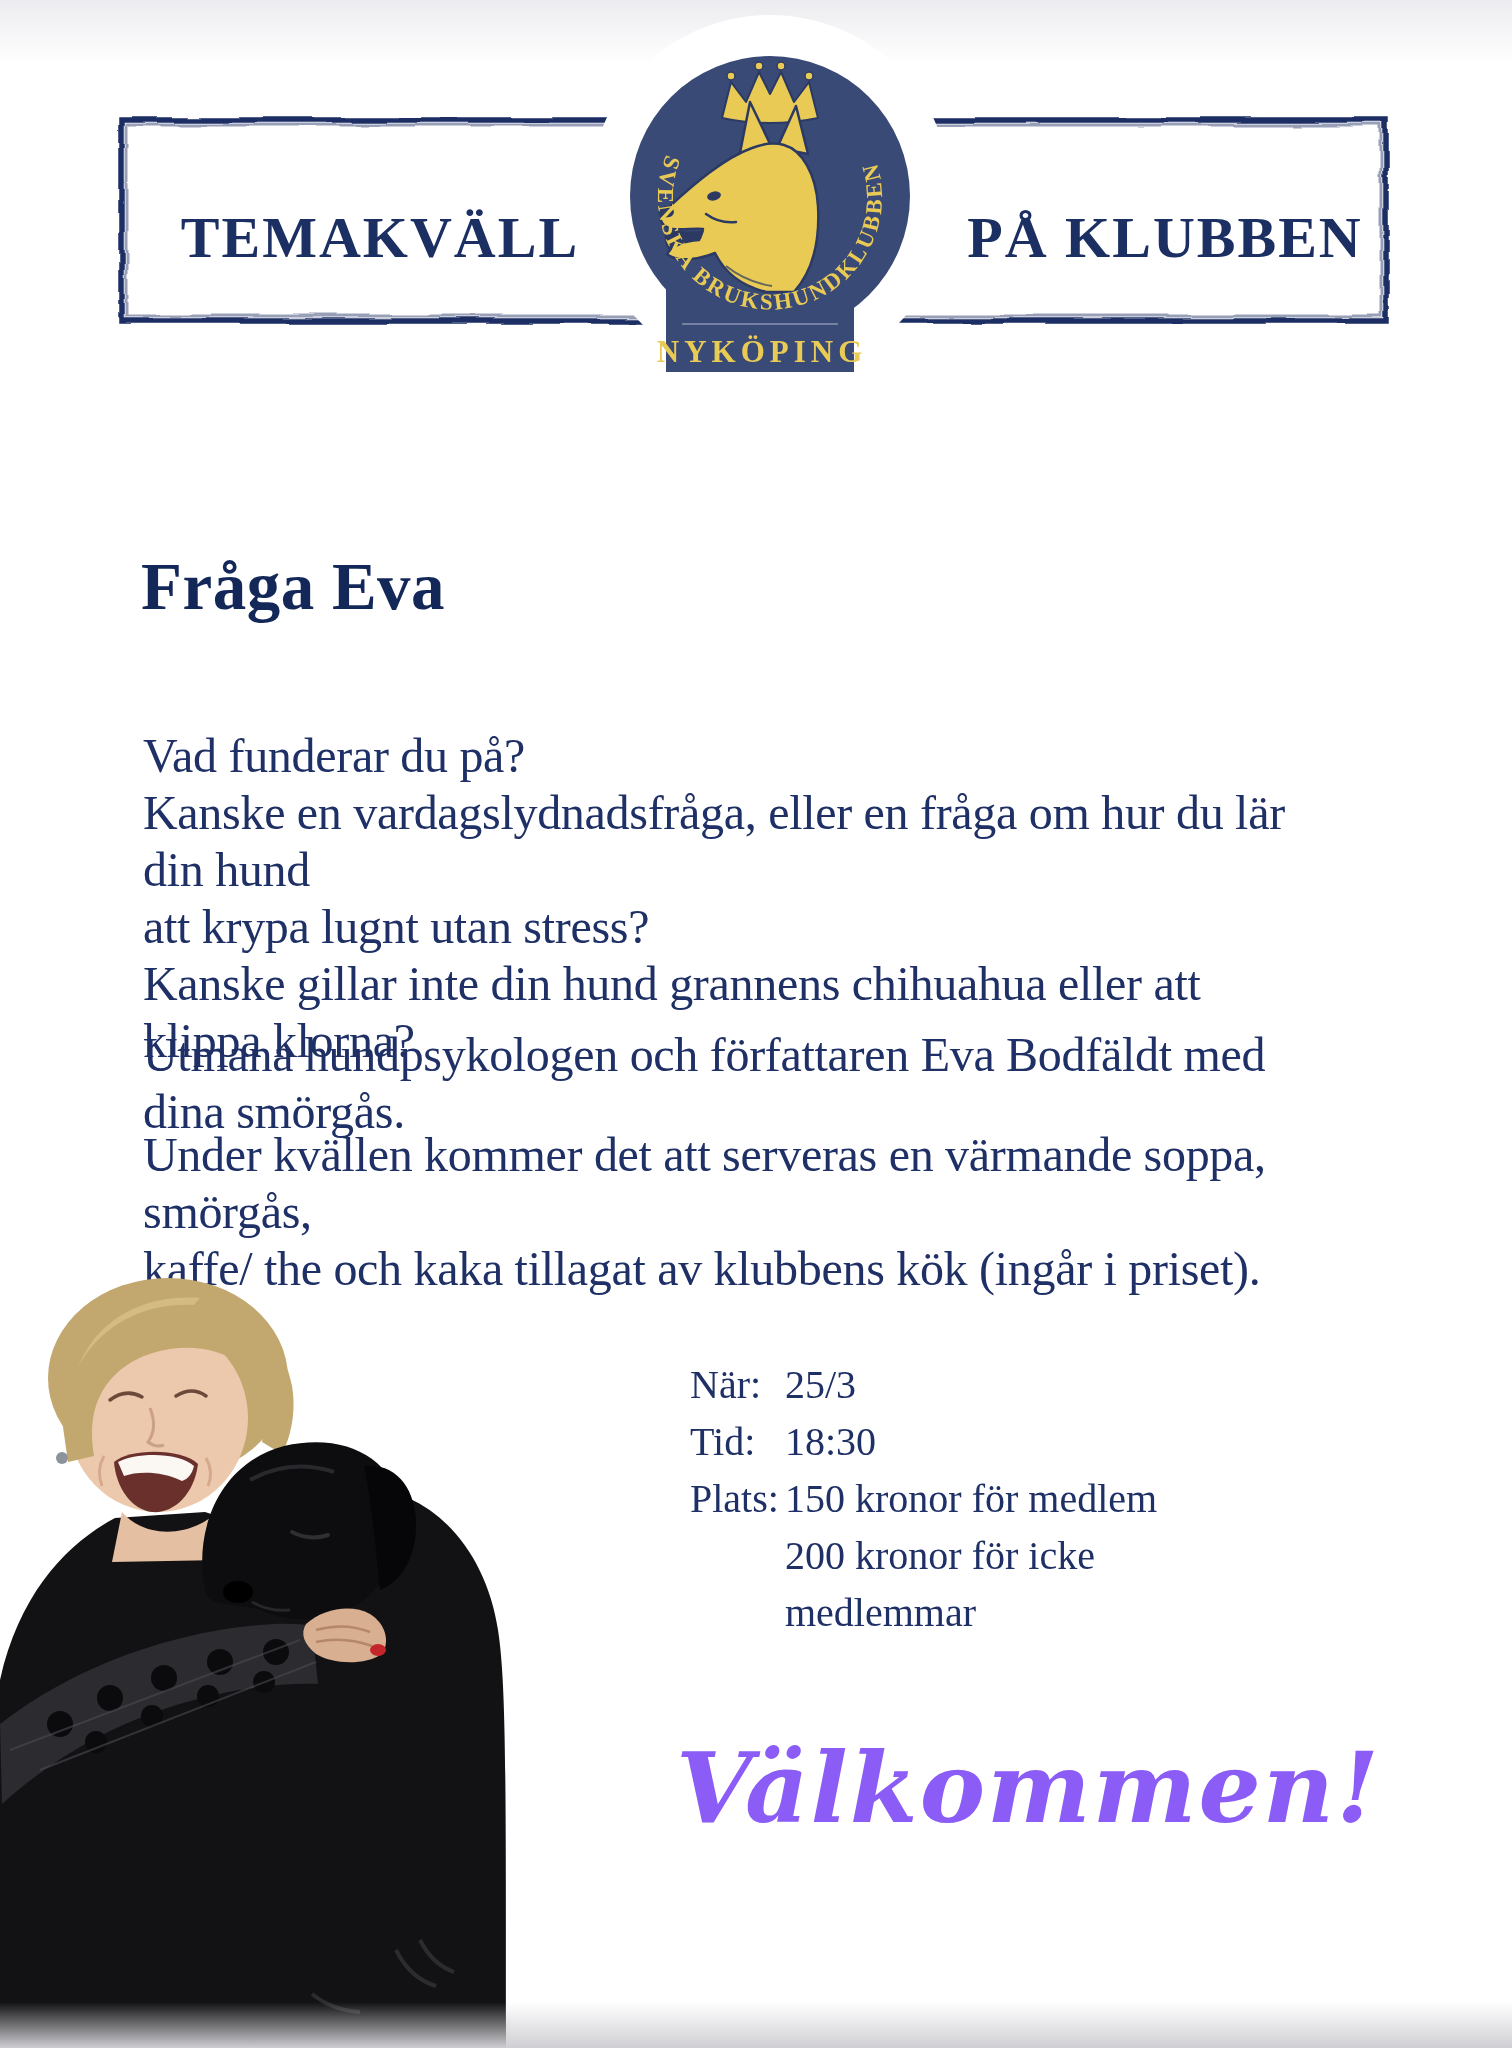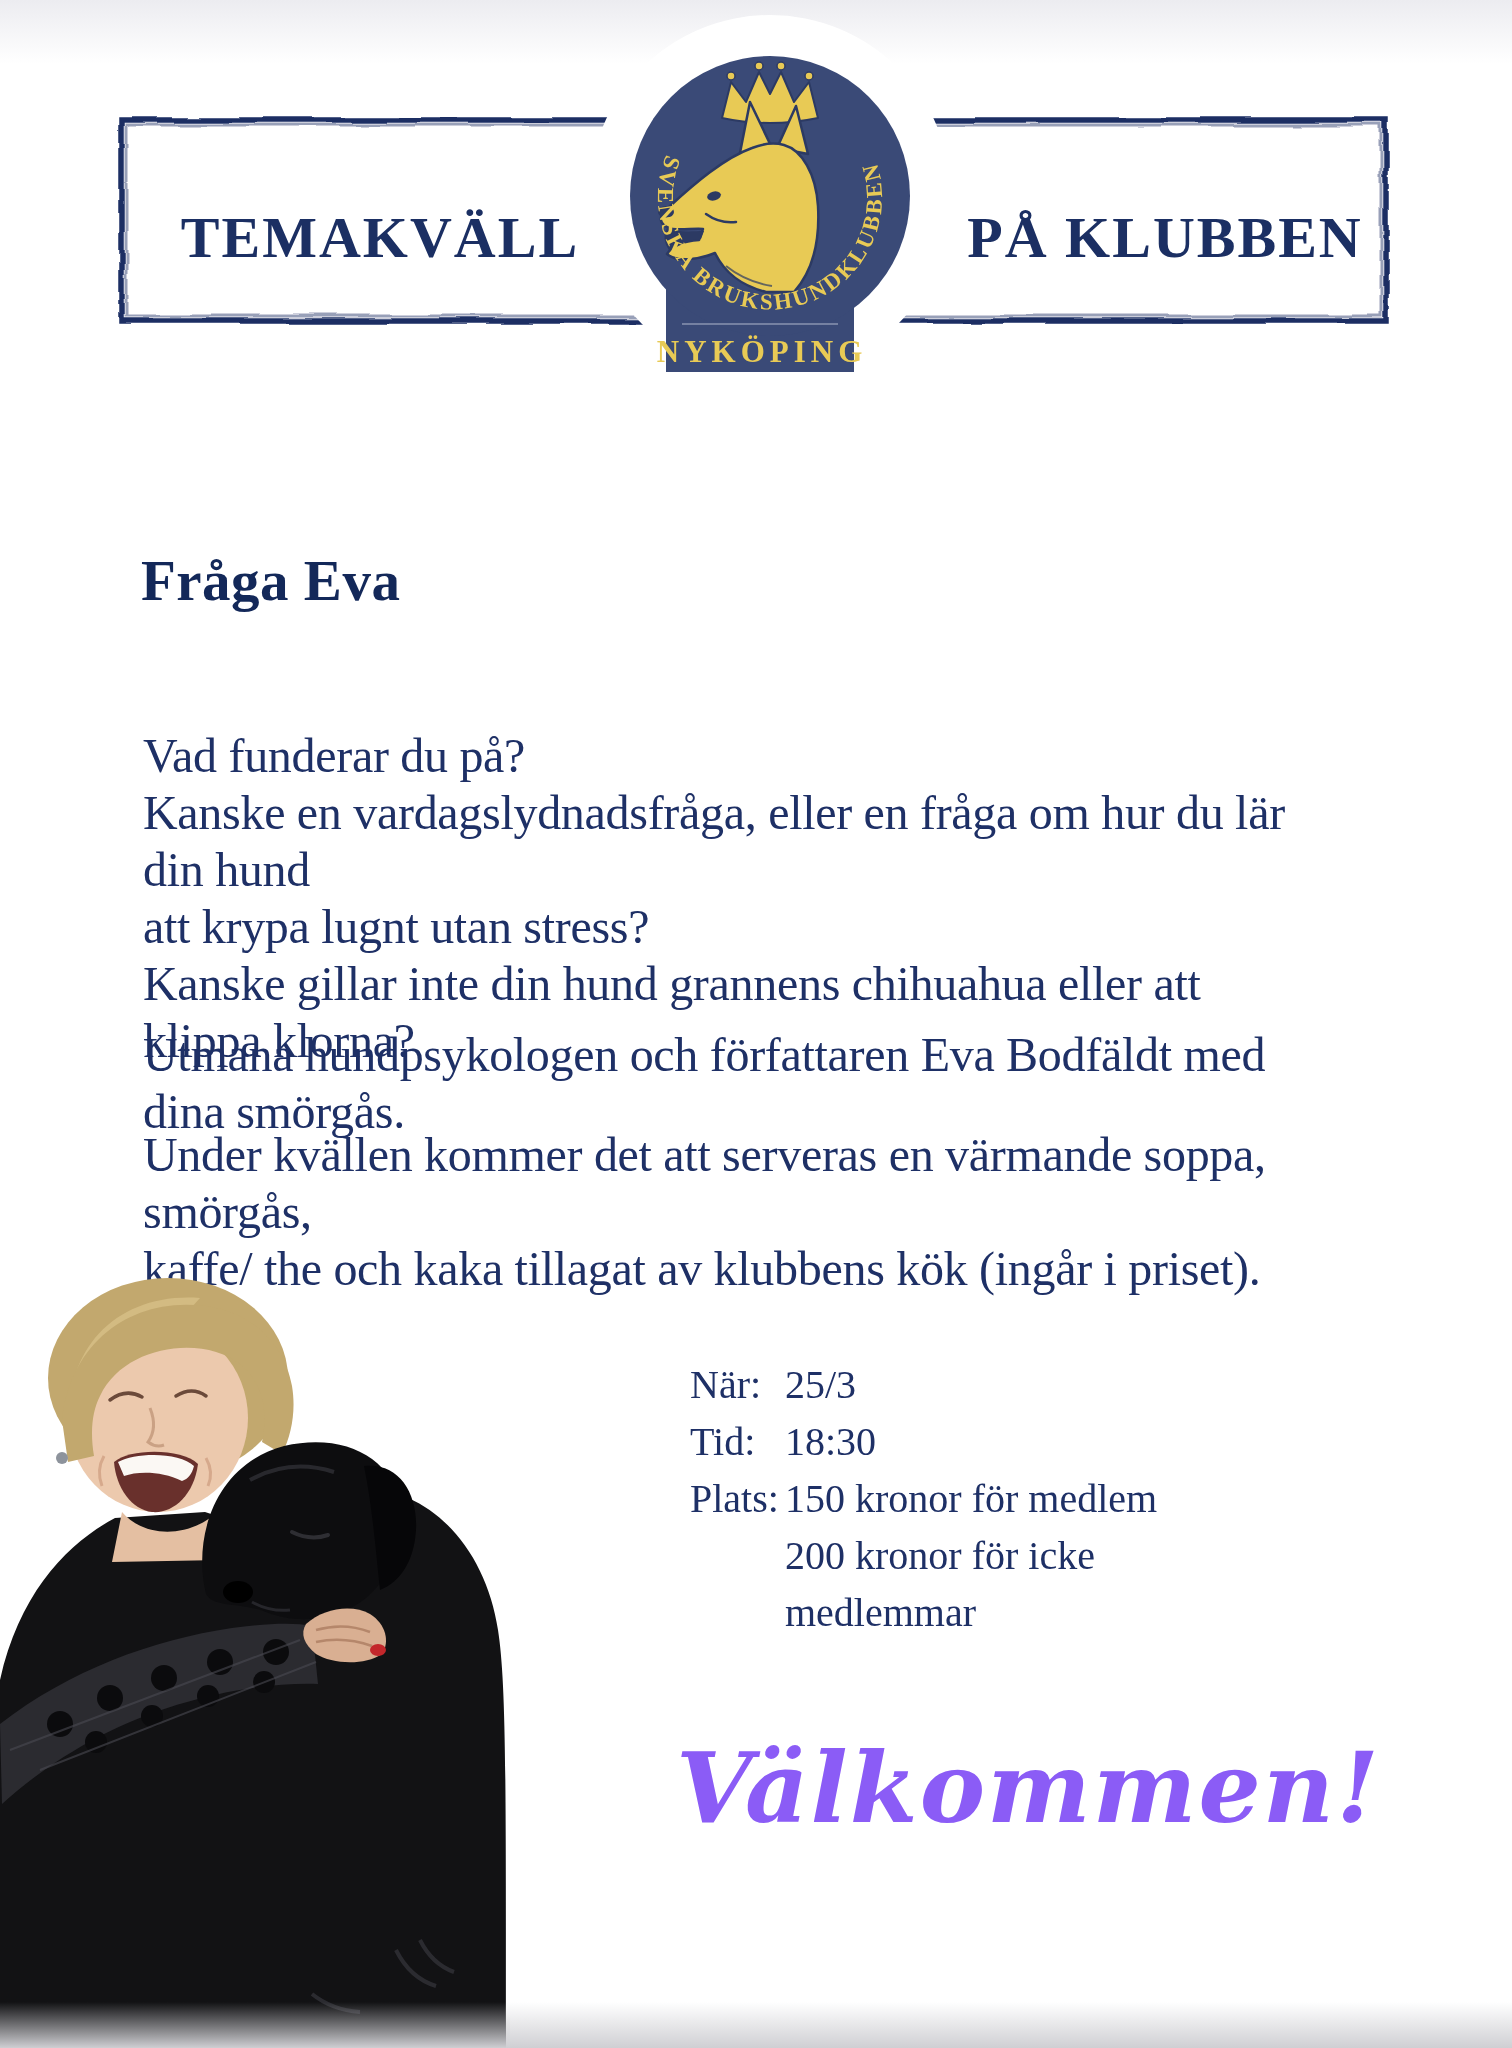--- a/index.html
+++ b/index.html
@@ -7,21 +7,21 @@
           font-family:"Liberation Serif",serif;color:#1e3066;}
   .top-strip{position:absolute;left:0;top:0;width:100%;height:64px;
              background:linear-gradient(#ececf0,#ffffff);}
   .bottom-strip{position:absolute;left:0;bottom:0;width:100%;height:46px;
              background:linear-gradient(rgba(255,255,255,0),#cfcfd3);}
   .hdr-svg{position:absolute;left:0;top:0;}
   .box-label{position:absolute;top:206px;font-size:58px;font-weight:bold;
              letter-spacing:2px;color:#1b2f63;text-align:center;line-height:64px;}
   .box-label.left{left:130px;width:500px;}
   .box-label.right{left:935px;width:460px;}
-  .title{position:absolute;left:141px;top:548px;font-size:57px;font-weight:bold;
+  .title{position:absolute;left:141px;top:548px;font-size:67px;font-weight:bold;
          color:#132859;letter-spacing:0.5px;}
   .body-text{position:absolute;left:143px;font-size:48px;line-height:57px;
              letter-spacing:-0.3px;color:#1e3066;white-space:pre-line;width:1160px;}
   .p1{top:727px;}
   .p2{top:1026px;}
   .p3{top:1126px;}
   .details{position:absolute;left:690px;top:1356px;font-size:40px;line-height:57px;color:#1e3066;}
   .drow{display:flex;}
   .dlabel{display:inline-block;width:95px;}
   .dvalue{display:inline-block;}

